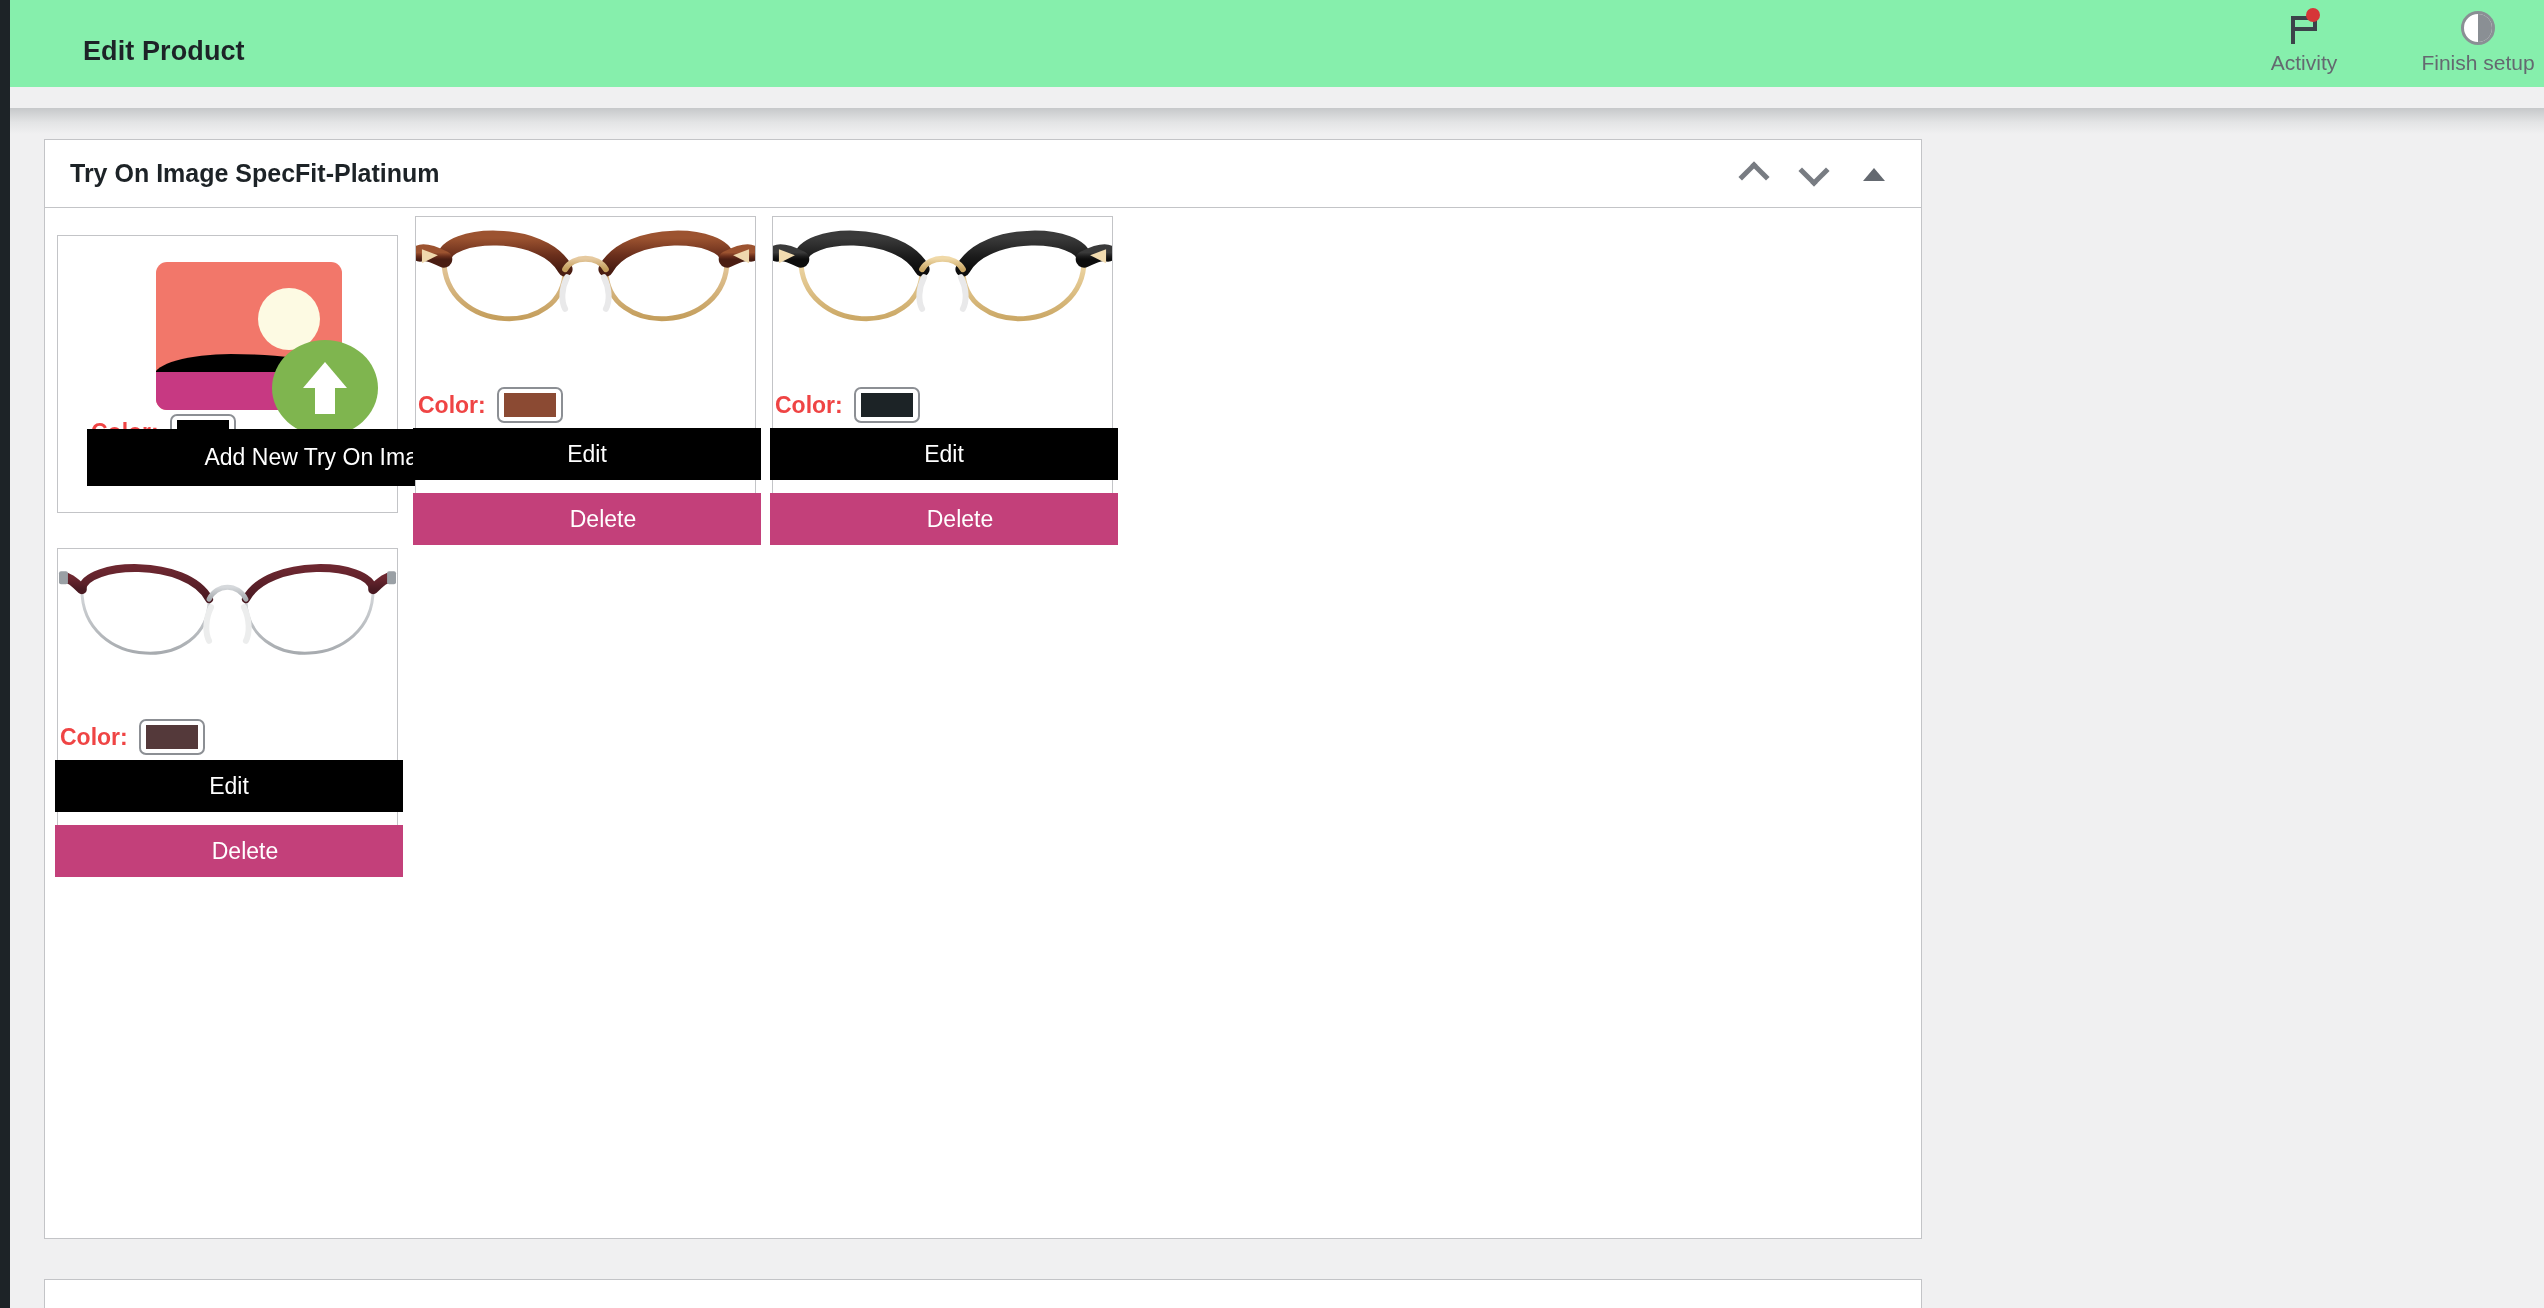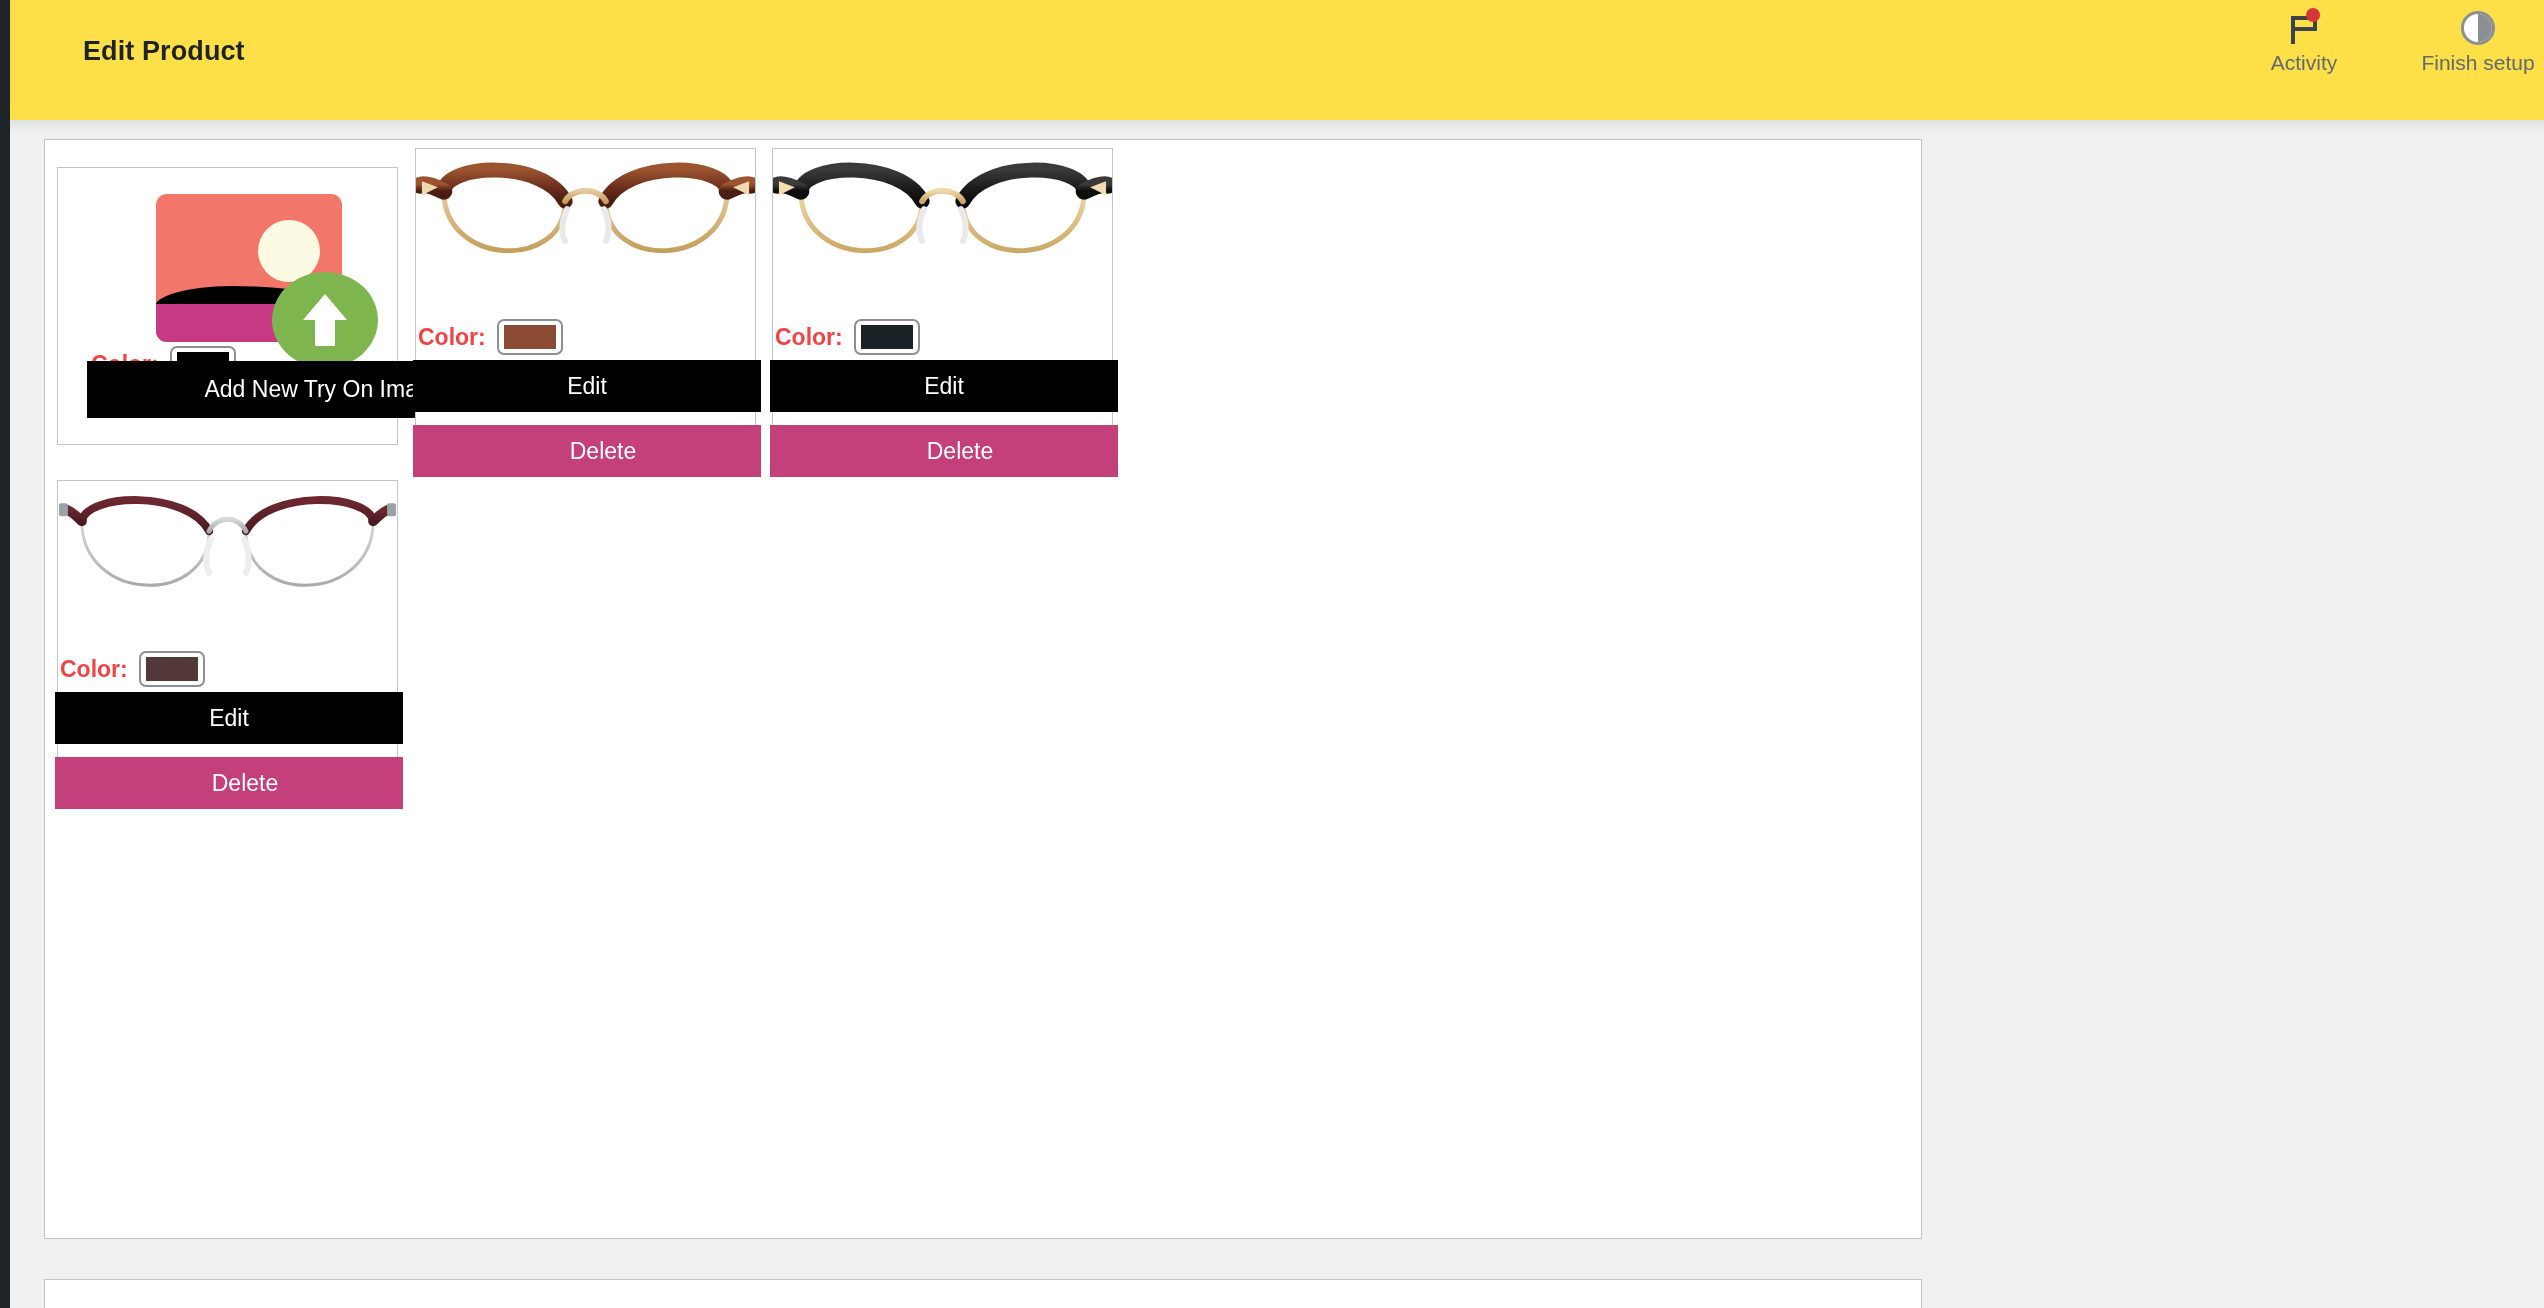--- a/index.html
+++ b/index.html
@@ -15,22 +15,22 @@
   #admin-rail {
     position: absolute; left: 0; top: 0;
     width: 10px; height: 1308px;
     background: #1d2327;
     z-index: 40;
   }
 
   
   #topbar {
     position: absolute; left: 0; top: 0;
-    width: 2544px; height: 120px;
-    background: #fde047;
+    width: 2544px; height: 87px;
+    background: #86efac;
     z-index: 30;
   }
   #topbar-title {
     position: absolute; left: 83px; top: 36px;
     font-size: 27px; font-weight: 700; color: #1d2327;
     letter-spacing: .1px;
   }
   #topbar-actions {
     position: absolute; right: 0px; top: 8px;
     display: flex; align-items: flex-start; gap: 62px;
@@ -202,20 +202,34 @@
       </div>
       <div class="lbl">Finish setup</div>
     </div>
 
   </div>
 </div>
 <div id="topbar-shadow"></div>
 
 <div id="metabox">
 
+  <div id="metabox-header">
+    <div id="metabox-title">Try On Image SpecFit-Platinum</div>
+    <div id="metabox-controls">
+      <button class="mb-btn">
+        <span class="chev up"></span>
+      </button>
+      <button class="mb-btn">
+        <span class="chev down"></span>
+      </button>
+      <button class="mb-btn">
+        <span class="tri-up"></span>
+      </button>
+    </div>
+  </div>
 
   <div id="metabox-body">
 
     <div class="card" style="left:12px; top:27px; width:341px; height:278px;">
       <div style="position:absolute; left:98px; top:26px;">
         <div class="upload-ico">
           <div class="ui-frame">
             <div class="ui-sun"></div>
             <div class="ui-hill"></div>
             <div class="ui-ground"></div>

